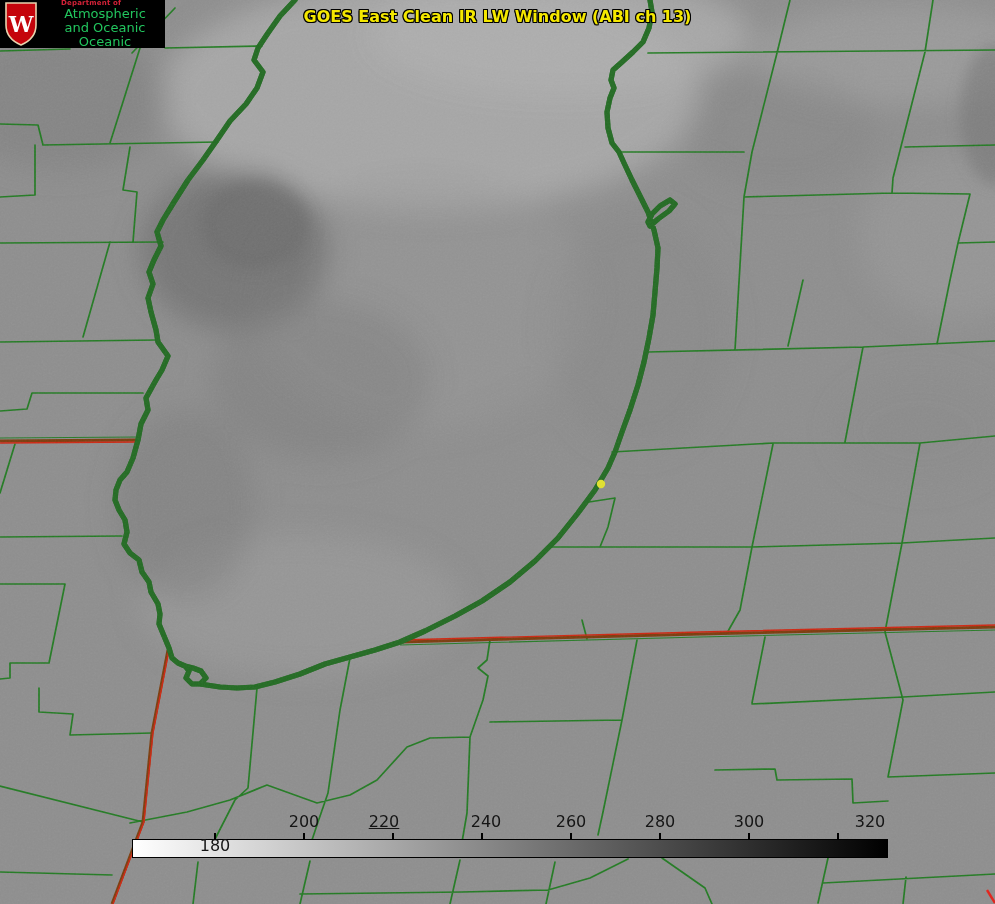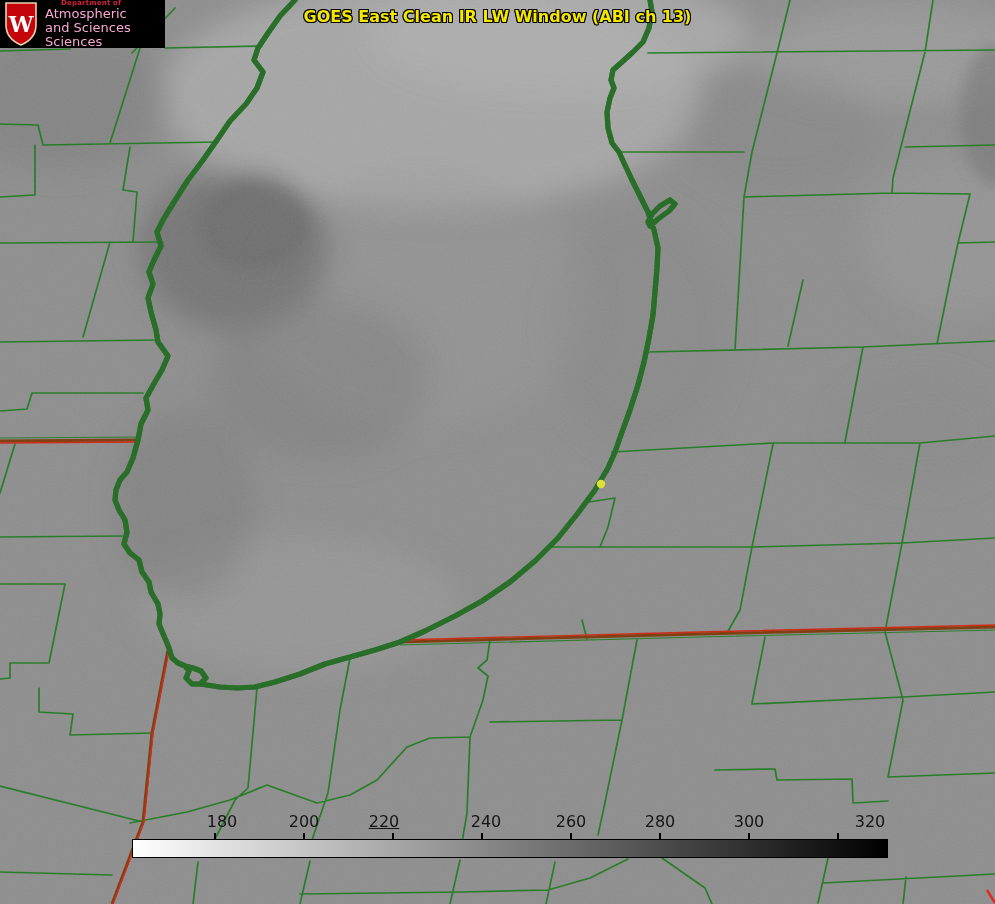--- a/index.html
+++ b/index.html
@@ -10,21 +10,21 @@
   .stage svg.map{position:absolute;left:0;top:0;pointer-events:none;}
 
   
   .logo{
     position:absolute;left:0;top:0;width:165px;height:48px;
     background:#000;display:flex;align-items:center;z-index:5;
   }
   .crest{margin:1px 0 1px 3px;flex:0 0 auto;}
   .logo-text{margin-left:6px;line-height:1.05;}
   .logo-dept{font-size:7px;color:#d42238;font-weight:bold;letter-spacing:.2px;padding-left:16px;}
-  .logo-line{font-size:13px;color:#f9a8d4;}
+  .logo-line{font-size:13px;color:#22c55e;text-align:center;}
 
   
   .title{
     position:absolute;left:0;right:0;top:7px;text-align:center;z-index:4;
     color:#f5e800;font-weight:bold;font-size:16px;line-height:19px;
     text-shadow:1px 0 0 #000,-1px 0 0 #000,0 1px 0 #000,0 -1px 0 #000,
                 1px 1px 0 #000,-1px -1px 0 #000,1px -1px 0 #000,-1px 1px 0 #000;
   }
 
   
@@ -177,21 +177,21 @@
       <path fill="none" stroke="#e32219" stroke-width="2.4" d="M987,890 L995,903"></path>
     </g>
 
     <circle id="marker" cx="601" cy="484" r="4.2" fill="#e2e22e"></circle>
 
     <rect width="995" height="904" filter="url(#grain)" opacity="0.5"></rect>
   </svg>
 
   <div class="cb-bar" style="left: 132px; top: 839px; width: 756px; height: 19px; background: linear-gradient(to right, rgb(255, 255, 255), rgb(0, 0, 0));"></div>
   <div class="cb-ticks">
-      <div class="cb-label" style="left: 222px;">180</div>
+      <div class="cb-label" style="left: 215px; margin-top: 24px;">180</div>
       <div class="cb-tick" style="left: 215px;"></div>
       <div class="cb-label" style="left: 304px;">200</div>
       <div class="cb-tick" style="left: 304px;"></div>
       <div class="cb-label" style="left: 384px; text-decoration: underline;">220</div>
       <div class="cb-tick" style="left: 393px;"></div>
       <div class="cb-label" style="left: 482px; padding-left: 8px;">240</div>
       <div class="cb-tick" style="left: 482px;"></div>
       <div class="cb-label" style="left: 571px;">260</div>
       <div class="cb-tick" style="left: 571px;"></div>
       <div class="cb-label" style="left: 660px;">280</div>
@@ -207,17 +207,17 @@
   </div>
 
   <div class="logo">
     <svg class="crest" width="36" height="46" viewBox="0 0 36 46">
       <path d="M3,2 H33 V24 C33,36 25,41 18,44 C11,41 3,36 3,24 Z" fill="#c5050c" stroke="#e9d3ae" stroke-width="1.6"></path>
       <text x="18" y="31" text-anchor="middle" font-size="22" font-weight="bold" fill="#ffffff" font-family="DejaVu Serif, serif">W</text>
     </svg>
     <div class="logo-text">
       <div class="logo-dept">Department of</div>
       <div class="logo-line">Atmospheric</div>
-      <div class="logo-line">and Sciences Sciences</div>
+      <div class="logo-line">and Oceanic Oceanic</div>
     </div>
   </div>
 
 </div>
 
 </body></html>

